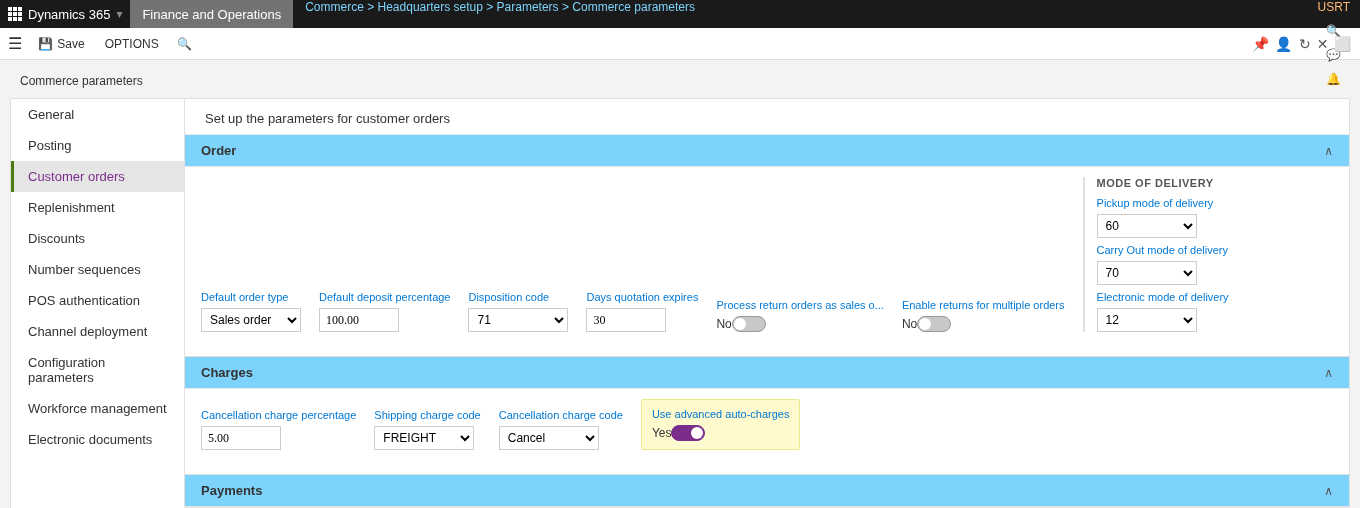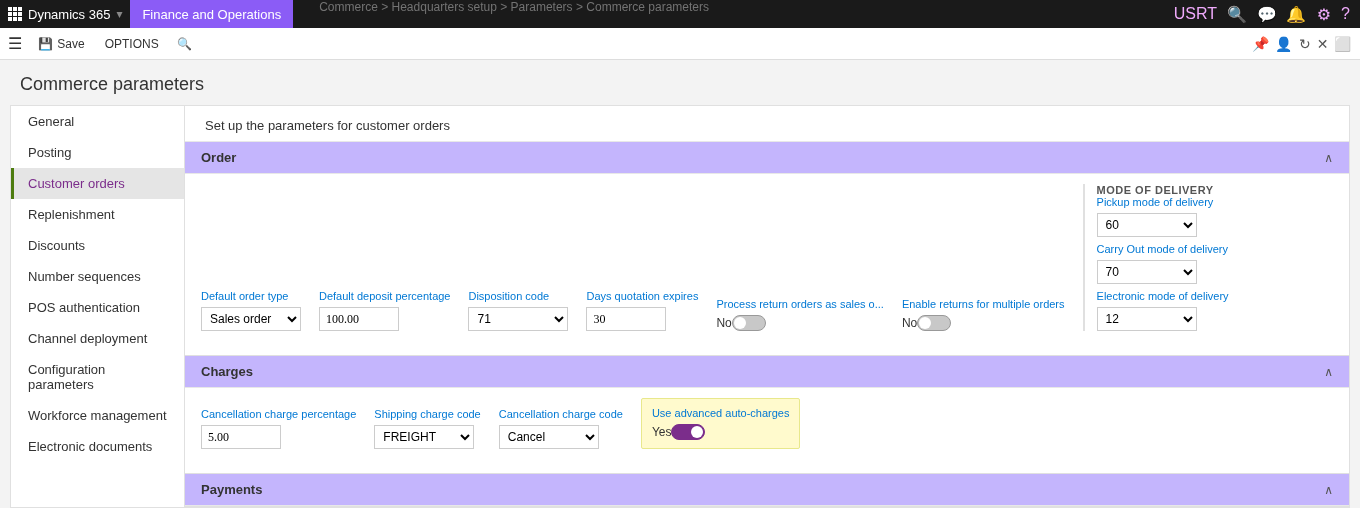--- a/index.html
+++ b/index.html
@@ -14,23 +14,23 @@
     }
     .top-bar-logo {
       display: flex;
       align-items: center;
       padding: 0 8px;
       height: 100%;
       gap: 6px;
     }
     .grid-icon { display: grid; grid-template-columns: repeat(3,4px); grid-template-rows: repeat(3,4px); gap: 1px; }
     .grid-dot { background: #fff; width: 4px; height: 4px; }
-    .top-bar-app-name { background: #8b5cf6; color: #fff; padding: 0 12px; height: 100%; display: flex; align-items: center; font-size: 13px; font-weight: 500; }
-    .top-bar-breadcrumb { color: #737373; font-size: 12px; padding: 0 26px; flex: 1; }
-    .top-bar-right { display: flex; align-items: center; gap: 10px; padding-right: 10px; color: #f0abfc; font-size: 16px; }
+    .top-bar-app-name { background: #737373; color: #fff; padding: 0 12px; height: 100%; display: flex; align-items: center; font-size: 13px; font-weight: 500; }
+    .top-bar-breadcrumb { color: #7dd3fc; font-size: 12px; padding: 0 12px; flex: 1; }
+    .top-bar-right { display: flex; align-items: center; gap: 10px; padding-right: 10px; color: #fdba74; font-size: 12px; flex-direction: column; }
     .top-bar-right span { cursor: pointer; }
 
     
     .toolbar {
       display: flex;
       align-items: center;
       background: #fff;
       border-bottom: 1px solid #ddd;
       height: 32px;
       padding: 0 8px;
@@ -39,21 +39,21 @@
     .toolbar-btn {
       display: flex; align-items: center; gap: 4px;
       font-size: 12px; cursor: pointer; color: #333;
       border: none; background: none; padding: 2px 4px;
     }
     .toolbar-search { width: 20px; height: 20px; display: flex; align-items: center; justify-content: center; cursor: pointer; }
     .toolbar-right { margin-left: auto; display: flex; align-items: center; gap: 6px; }
     .toolbar-right span { cursor: pointer; font-size: 14px; color: #555; }
 
     
-    .page-title { font-size: 18px; font-weight: 300; color: #333; padding: 14px 20px 10px; }
+    .page-title { font-size: 12px; font-weight: 300; color: #333; padding: 14px 20px 10px; }
 
     
     .main-layout { display: flex; padding: 0 10px 10px; gap: 0; }
 
     
     .sidebar { width: 175px; min-width: 175px; background: #fff; border: 1px solid #e0e0e0; }
     .sidebar-item {
       padding: 8px 14px;
       font-size: 13px;
       cursor: pointer;
@@ -65,21 +65,21 @@
     
     .content-area { flex: 1; background: #fff; border: 1px solid #e0e0e0; border-left: none; padding: 0; }
 
     .content-header { padding: 12px 20px 8px; font-size: 13px; color: #333; border-bottom: 1px solid #e8e8e8; }
 
     
     .section { border-bottom: 1px solid #e0e0e0; }
     .section-header {
       display: flex; align-items: center; justify-content: space-between;
       padding: 8px 16px;
-      background: #c4b5fd;
+      background: #7dd3fc;
       border-bottom: 1px solid #e8e8e8;
       cursor: pointer;
     }
     .section-title { font-size: 13px; font-weight: 600; color: #333; }
     .section-toggle { color: #555; font-size: 12px; }
     .section-body { padding: 10px 16px 14px; }
 
     
     .field-row { display: flex; flex-wrap: wrap; gap: 18px; align-items: flex-end; margin-bottom: 10px; }
     .field-group { display: flex; flex-direction: column; gap: 3px; }
@@ -110,21 +110,21 @@
       transition: left 0.1s;
     }
     .toggle.off .toggle-knob { left: 1px; }
     .toggle.on .toggle-knob { left: 19px; }
 
     
     .field-highlight { background: #fffacd; border: 1px solid #e8e88c; padding: 8px 10px; border-radius: 2px; }
 
     
     .mode-of-delivery { border-left: 2px solid #e0e0e0; padding-left: 12px; }
-    .mode-title { font-size: 11px; font-weight: 700; color: #555; letter-spacing: 0.5px; text-transform: uppercase; margin-bottom: 0; }
+    .mode-title { font-size: 11px; font-weight: 700; color: #555; letter-spacing: 0.5px; text-transform: uppercase; margin-bottom: 8px; }
   </style>
 </head>
 <body>
 
 <div class="top-bar">
   <div class="top-bar-logo">
     <div class="grid-icon">
       <div class="grid-dot"></div>
         <div class="grid-dot"></div>
         <div class="grid-dot"></div>

